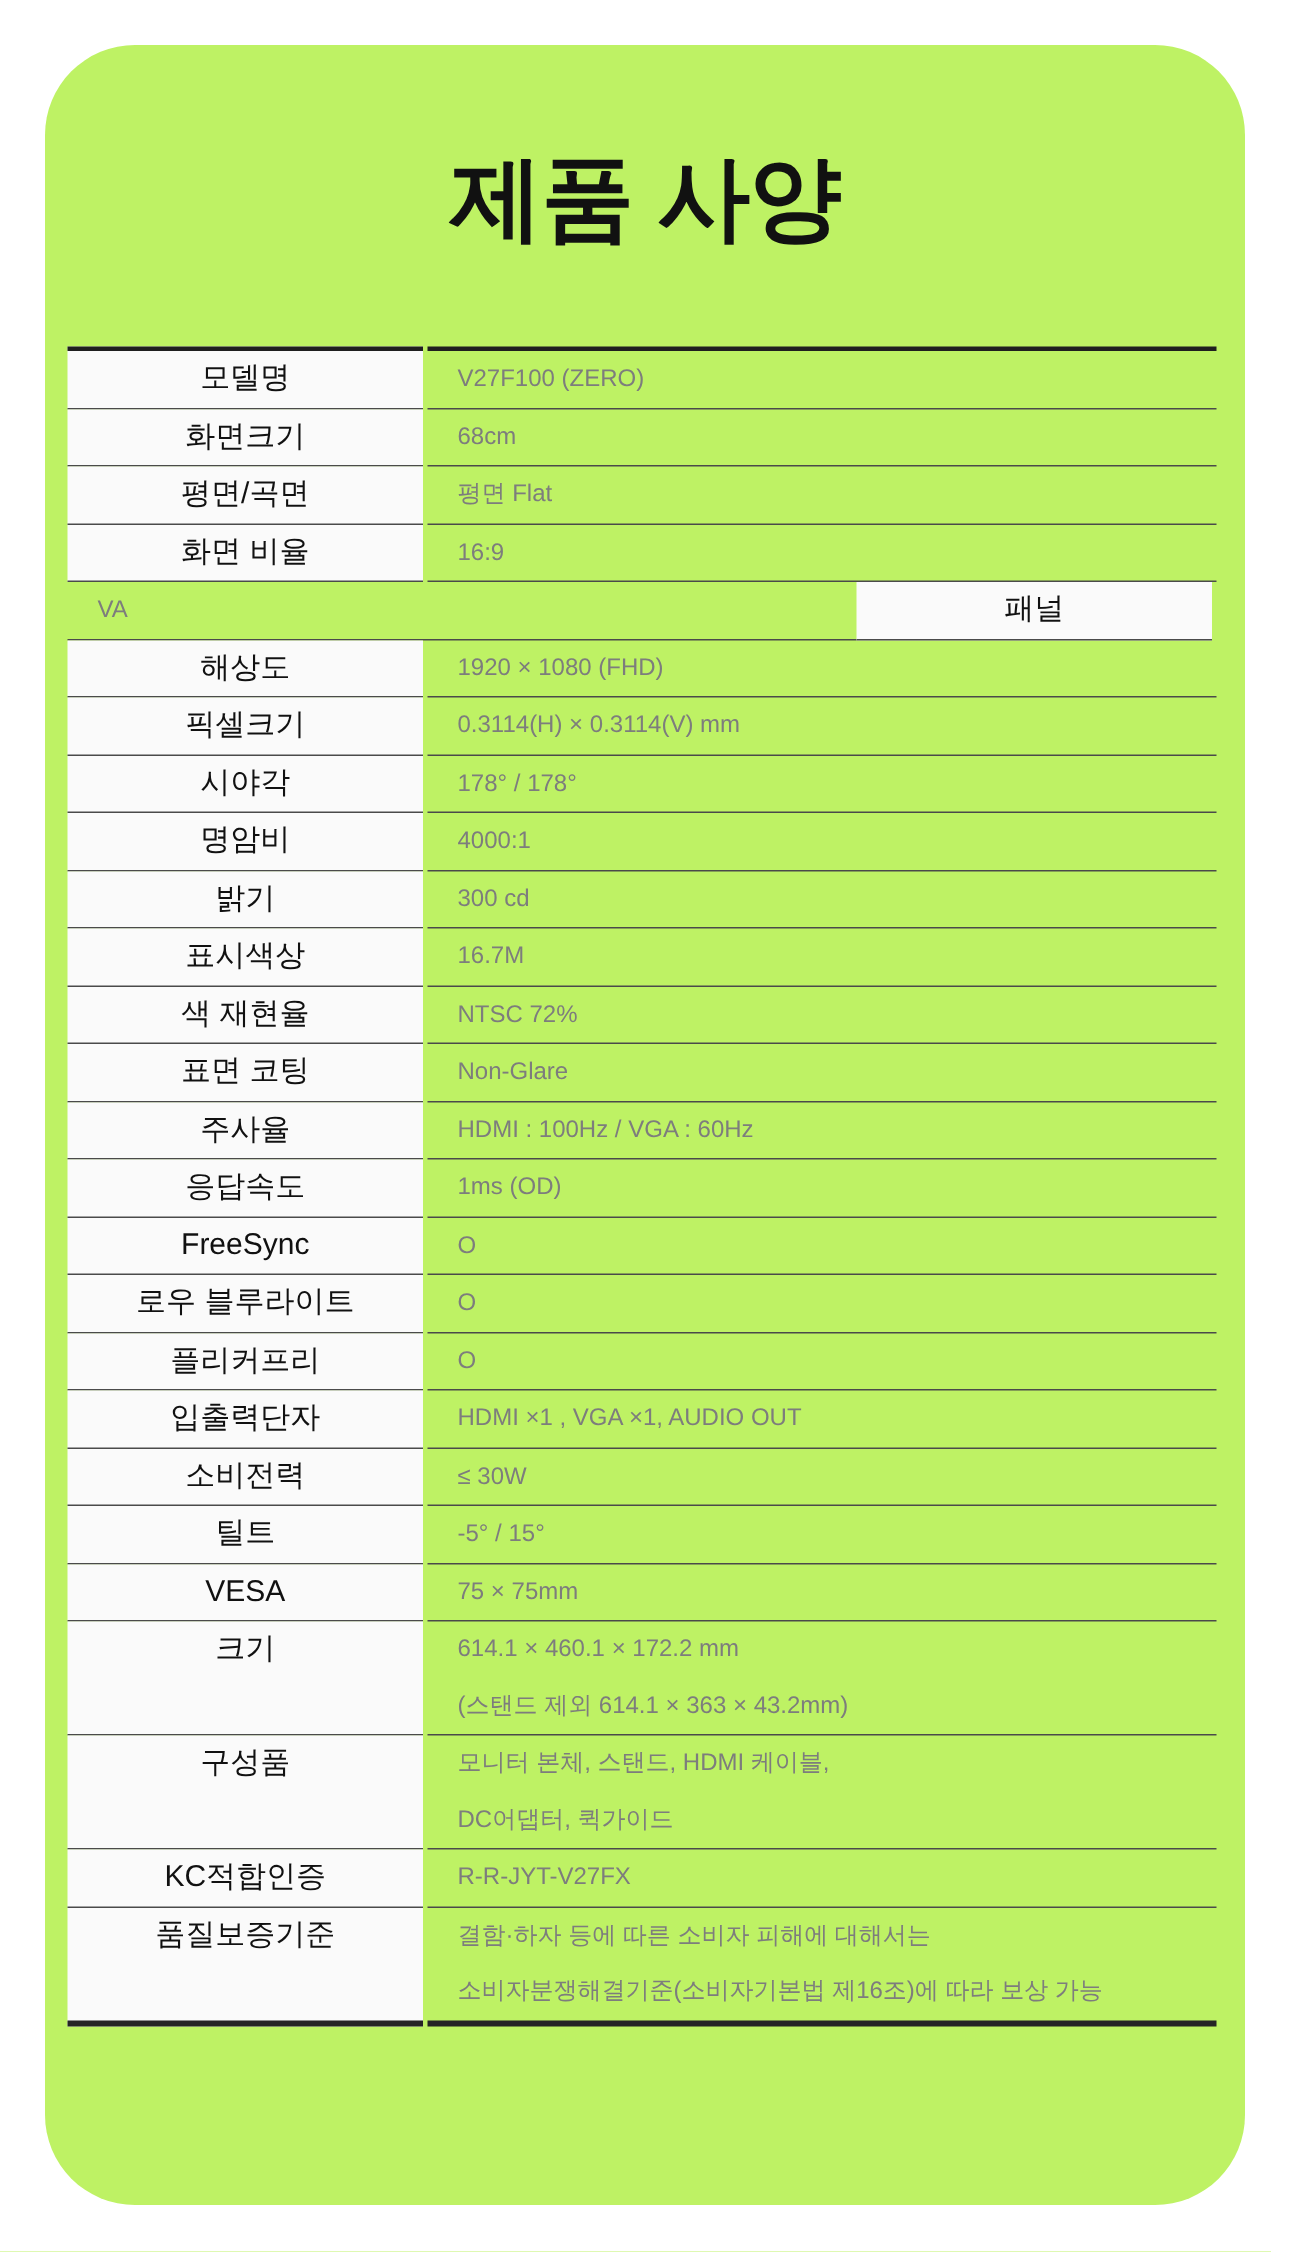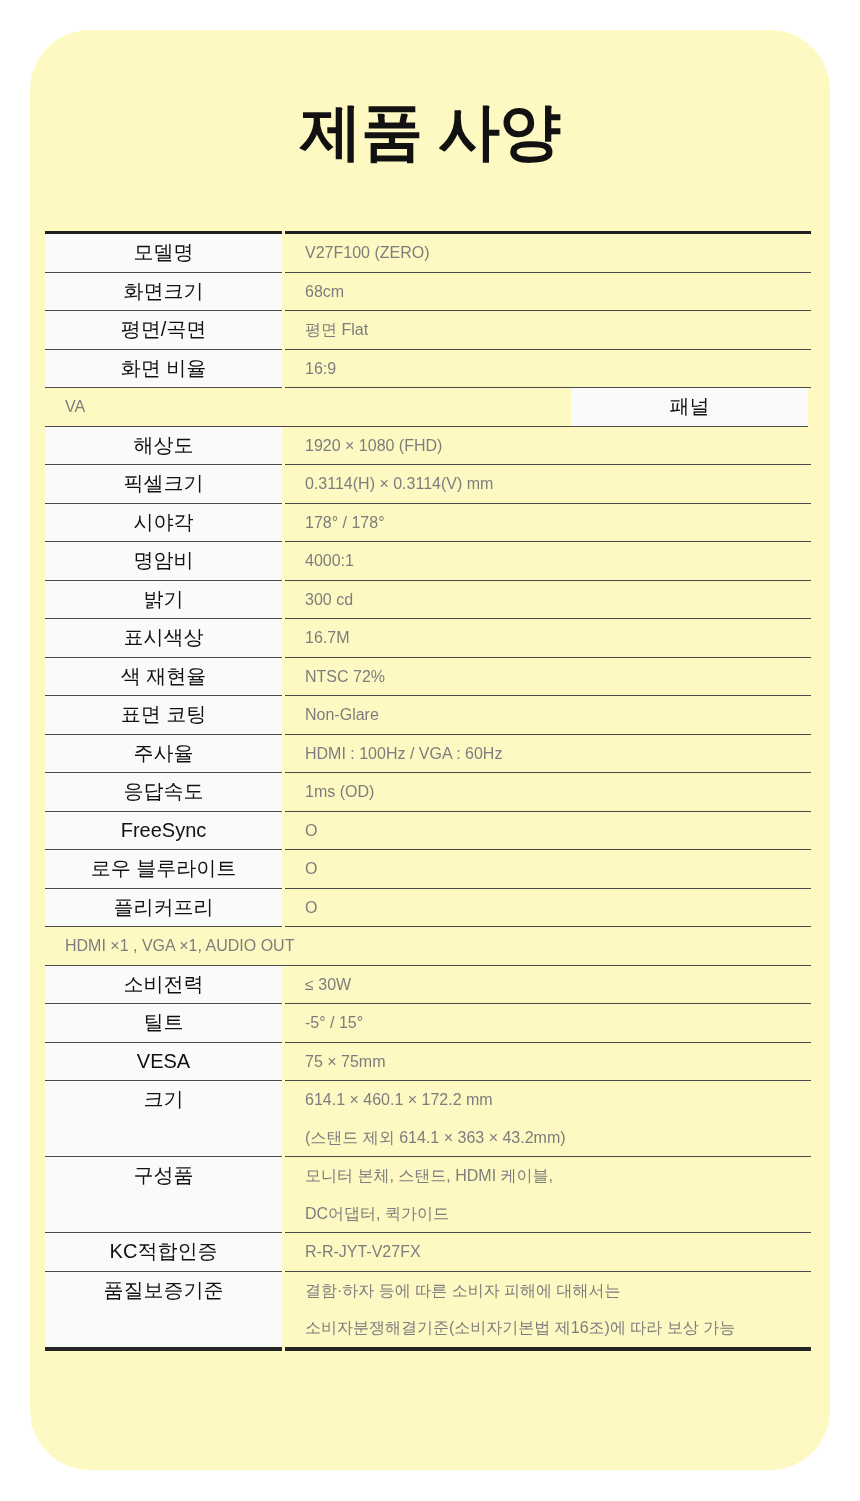--- a/index.html
+++ b/index.html
@@ -6,21 +6,21 @@
   body{
     width:860px;height:1501px;
     background:#ffffff;
     font-family:"Liberation Sans","DejaVu Sans",sans-serif;
     position:relative;
   }
   .card{
     position:absolute;
     left:30px;top:30px;
     width:800px;height:1440px;
-    background:#fef9c3;
+    background:#bef264;
     border-radius:60px;
   }
   .page-title{
     margin:0;
     padding-top:60px;
     text-align:center;
     font-size:62px;
     font-weight:800;
     letter-spacing:-1px;
     color:#111111;
@@ -166,20 +166,21 @@
           <div class="value-line">O</div>
         </div>
       </div>
       <div class="spec-row">
         <div class="cell label-cell">플리커프리</div>
         <div class="cell value-cell">
           <div class="value-line">O</div>
         </div>
       </div>
       <div class="spec-row">
+        <div class="cell label-cell">입출력단자</div>
         <div class="cell value-cell">
           <div class="value-line">HDMI ×1 , VGA ×1, AUDIO OUT</div>
         </div>
       </div>
       <div class="spec-row">
         <div class="cell label-cell">소비전력</div>
         <div class="cell value-cell">
           <div class="value-line">≤ 30W</div>
         </div>
       </div>

